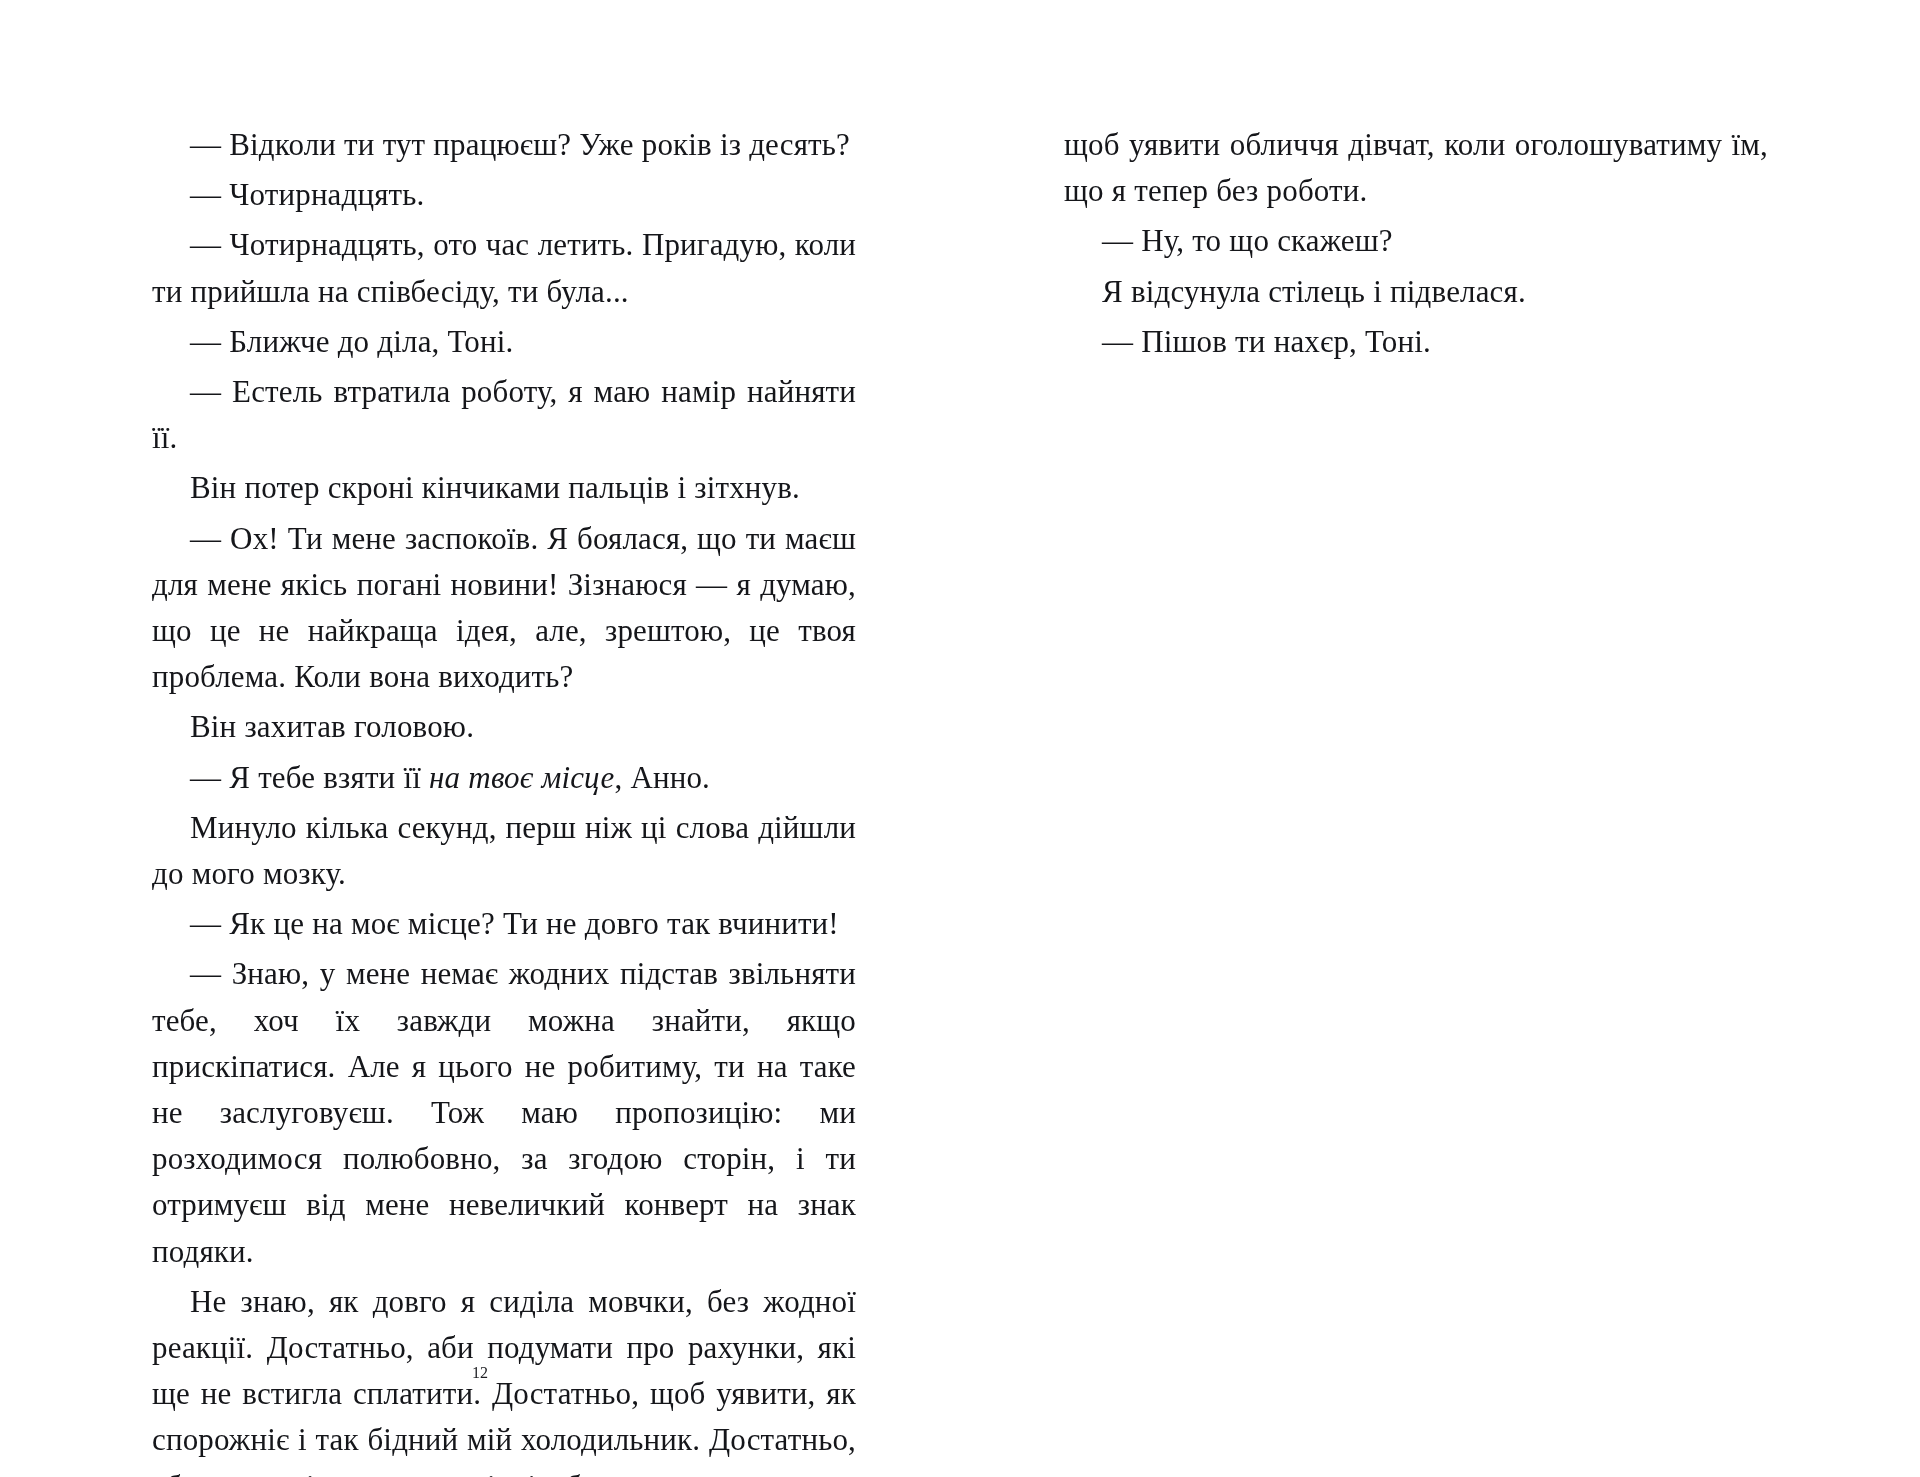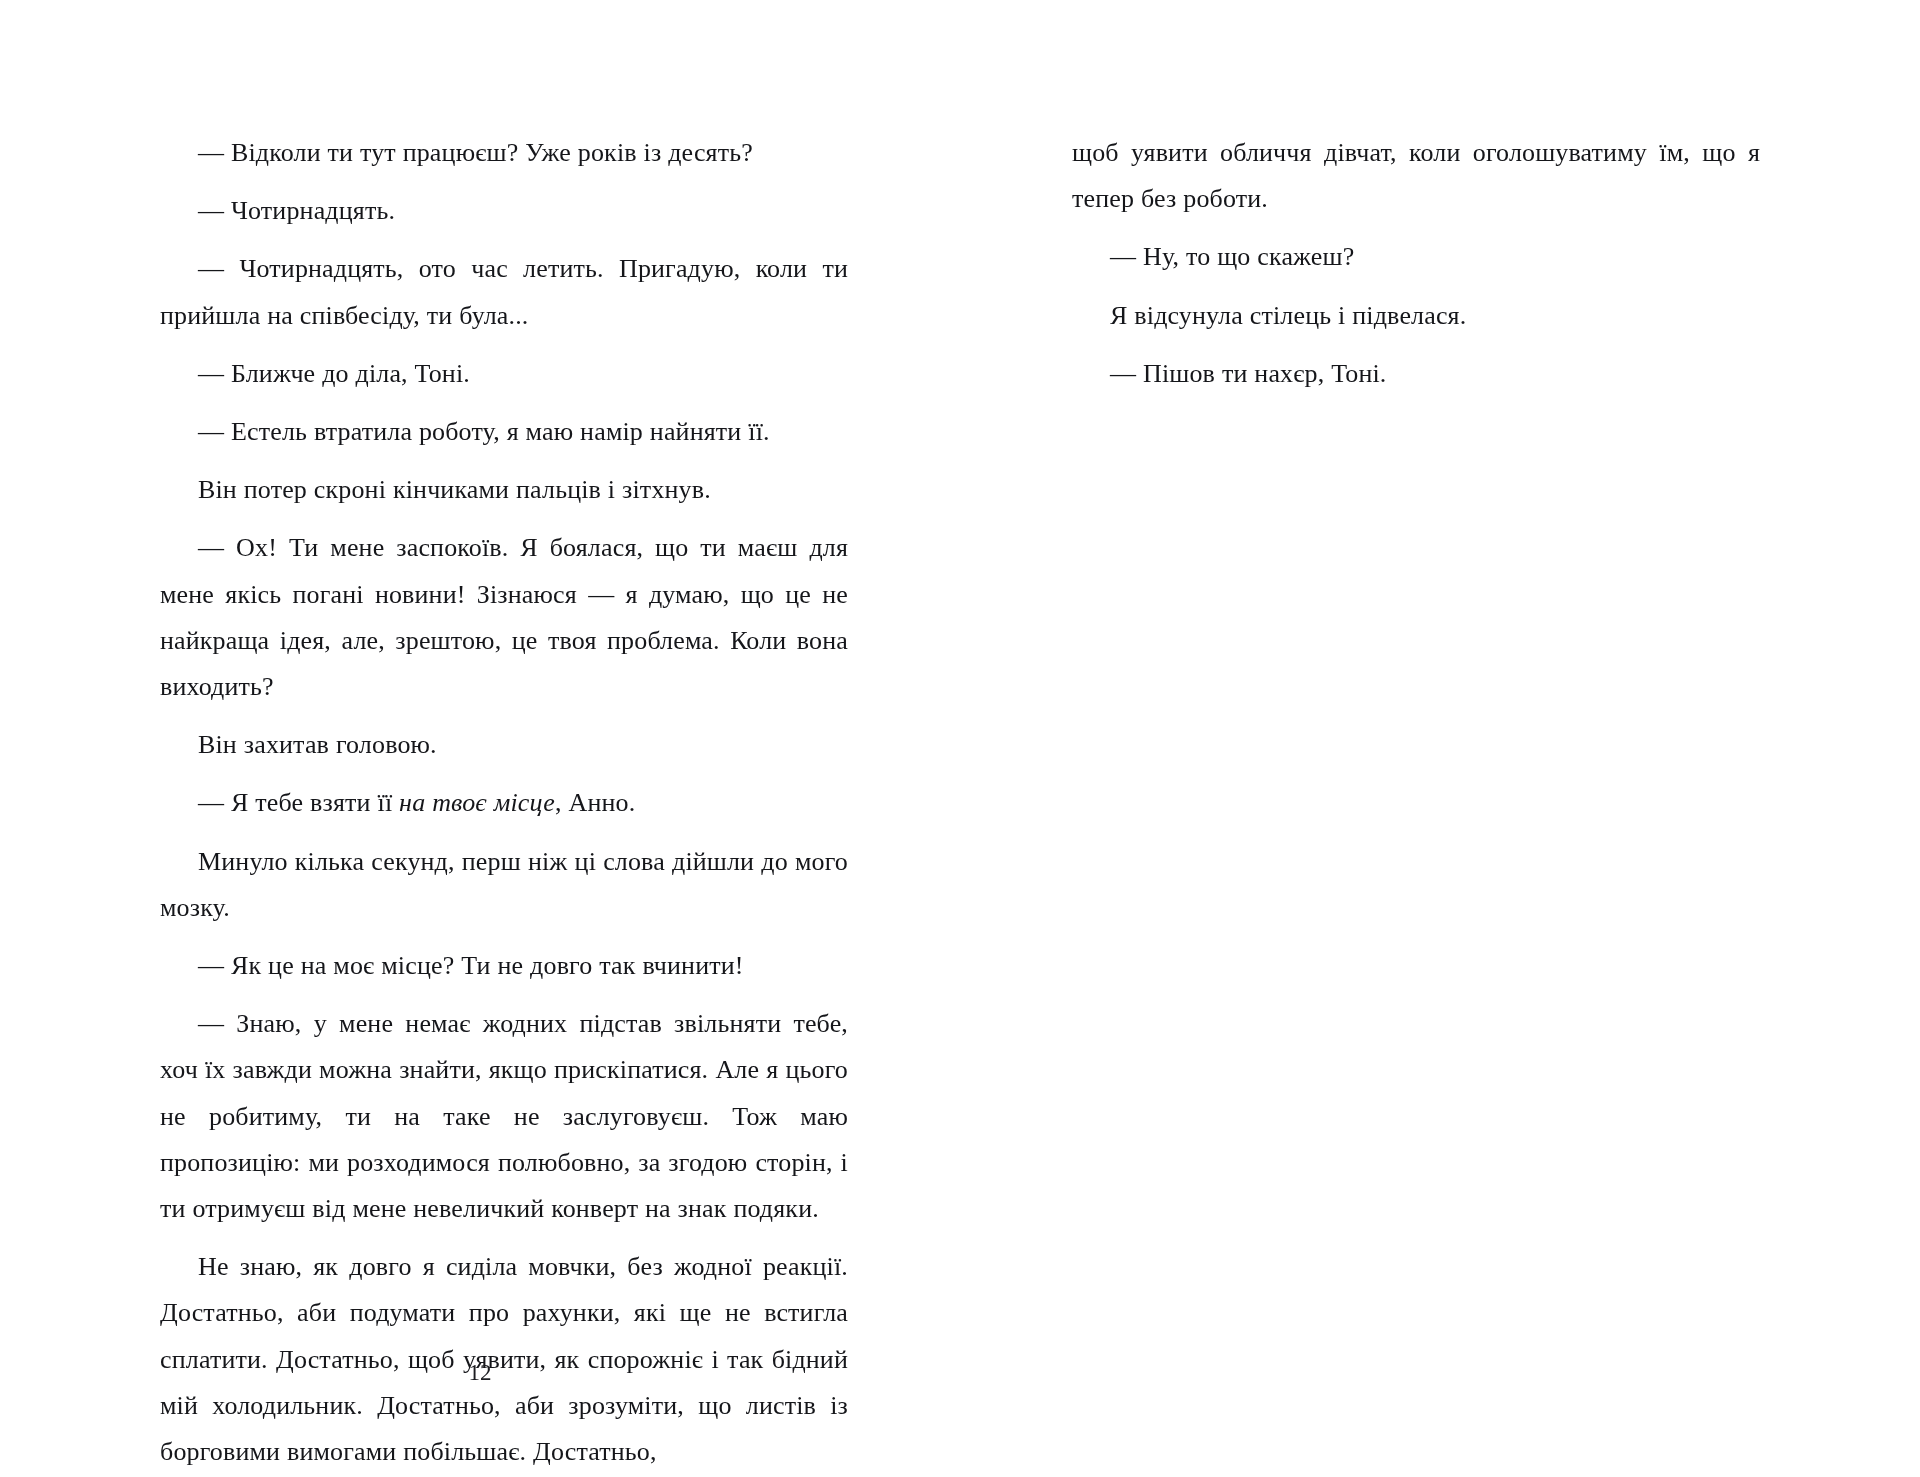--- a/index.html
+++ b/index.html
@@ -36,25 +36,25 @@
   .leaf-left {
     padding: 118px 100px 0 148px;
   }
   .leaf-right {
     padding: 118px 148px 8px 100px;
   }
   .textblock {
     width: 100%;
   }
   p.para {
-    margin: 12px;
+    margin: 4px;
     padding: 0;
     text-align: justify;
     text-align-last: left;
-    font-size: 26px;
+    font-size: 31px;
     line-height: 46.2px;
     letter-spacing: 0.15px;
     word-spacing: 0.2px;
     hyphens: none;
     text-indent: 0;
   }
   p.indent {
     text-indent: 38px;
   }
   p.noindent {
@@ -62,21 +62,21 @@
   }
   .ital {
     font-style: italic;
   }
   .folio {
     position: absolute;
     left: 0;
     right: 0;
     bottom: 90px;
     text-align: center;
-    font-size: 23px;
+    font-size: 16px;
     line-height: 28px;
     color: #1c1d21;
   }
   .leaf-left .folio {
     padding-right: 0;
   }
   .gutter-shadow {
     position: absolute;
     top: 0;
     left: 958px;

